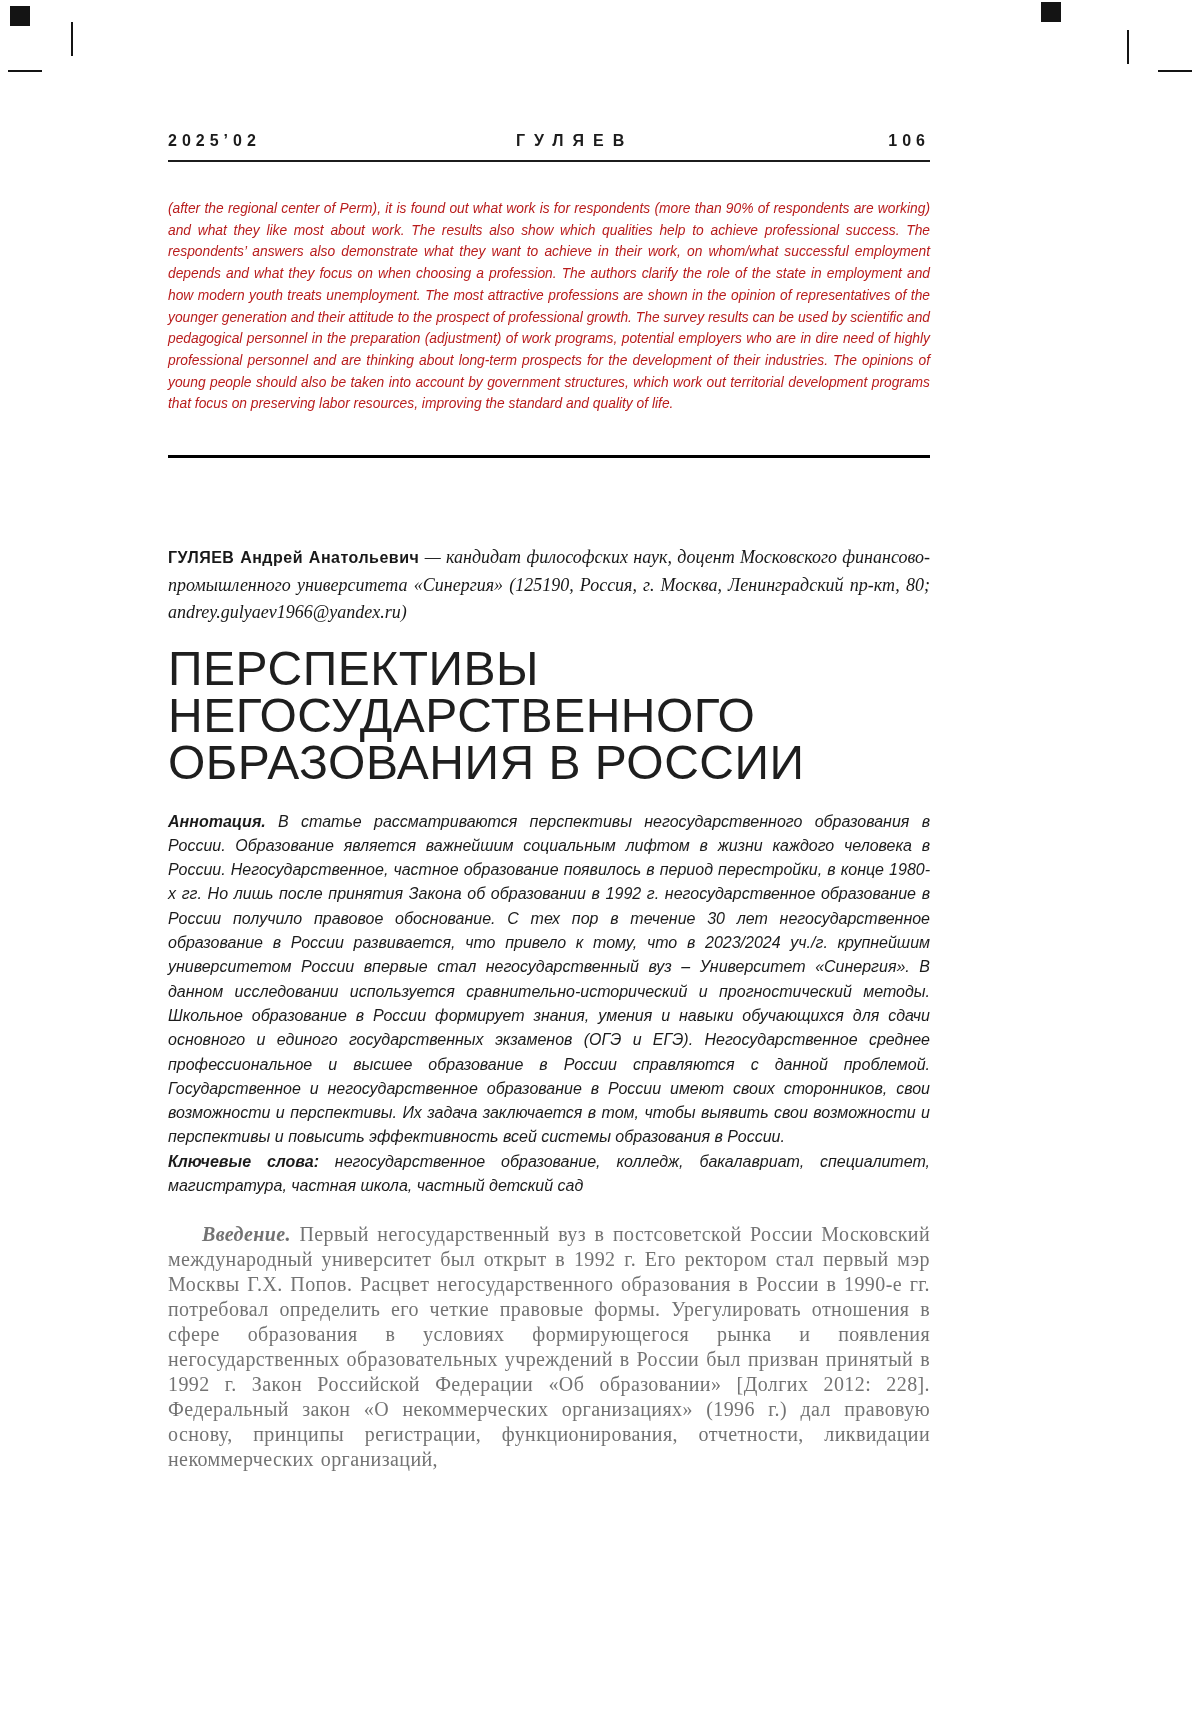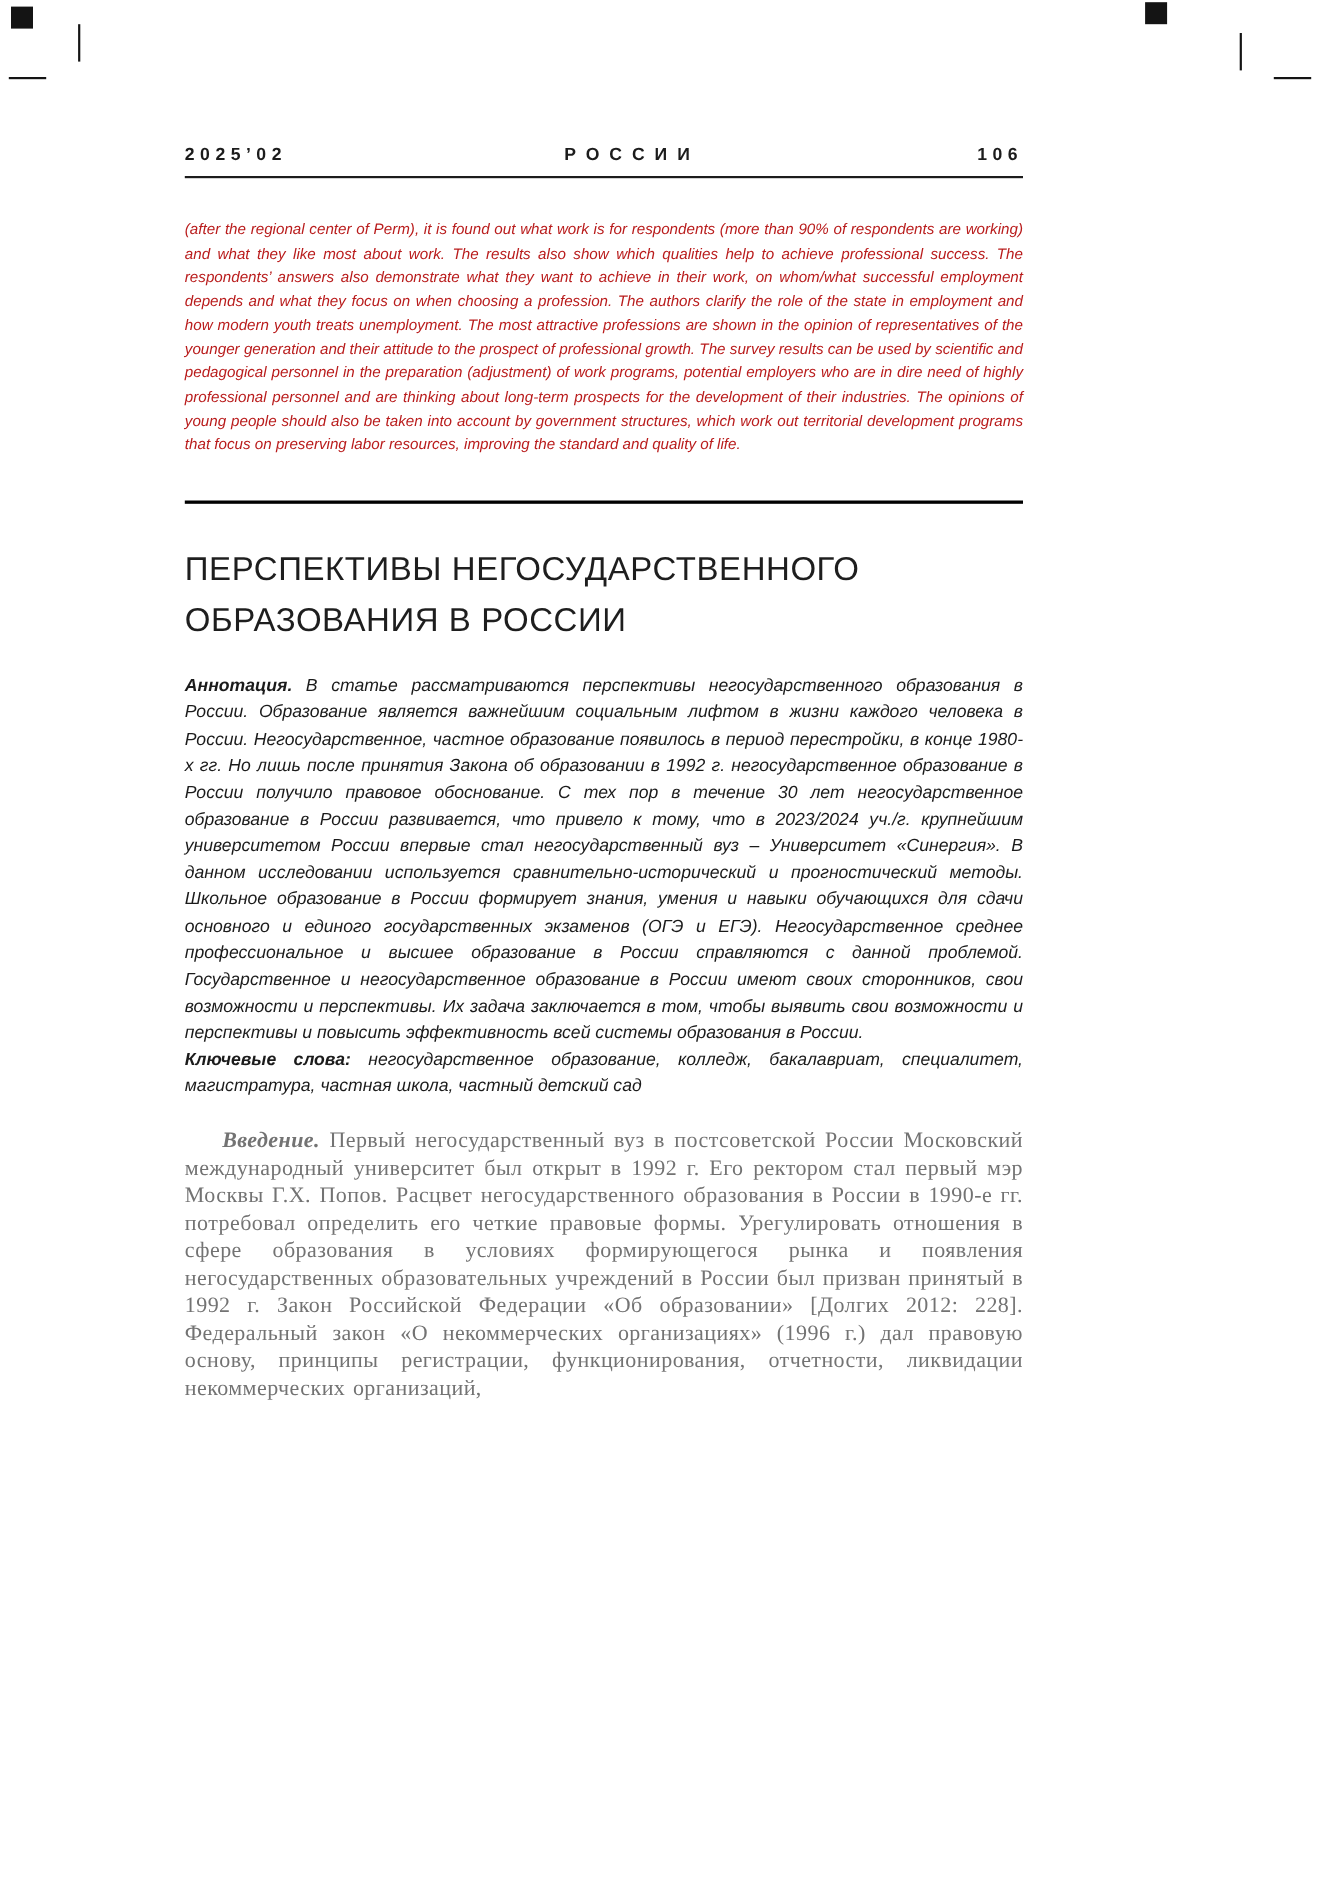--- a/index.html
+++ b/index.html
@@ -58,23 +58,23 @@
     font-size: 18px; line-height: 27.5px;
     text-align: justify; color: #181818;
   }
   .author-name {
     font-family: "Liberation Sans", sans-serif;
     font-style: normal; font-weight: 700;
     font-size: 16px; letter-spacing: 0.5px;
   }
 
   .title {
-    margin: 36px 0 0 0;
+    margin: 18px 0 0 0;
     font-family: "Liberation Sans", sans-serif;
-    font-size: 30px; line-height: 47px;
+    font-size: 48px; line-height: 47px;
     font-weight: 500; letter-spacing: 0.5px;
     color: #1e1e1e;
   }
 
   .annotation {
     font-family: "Liberation Sans", sans-serif;
     font-style: italic;
     font-size: 16px; line-height: 24.3px;
     text-align: justify;
     margin: 24px 0 0 0; color: #1b1b1b;
@@ -107,29 +107,30 @@
   <div class="cm v-bl"></div>
   <div class="cm sq-br"></div>
   <div class="cm v-br"></div>
   <div class="cm h-br"></div>
   <div class="cm bottom-bar"></div>
 
   <div class="content">
 
     <div class="page-header">
       <span class="hdr-issue">2025’02</span>
-      <span class="hdr-journal">РОССИИ</span>
+      <span class="hdr-journal">ГУЛЯЕВ</span>
       <span class="hdr-pageno">106</span>
     </div>
     <div class="header-rule"></div>
 
     <p class="abstract-en"><span>(after the regional center of Perm), it is found out what work is for respondents (more than 90% of respondents are working) and what they like most about work. The results also show which qualities help to achieve professional success. The respondents’ answers also demonstrate what they want to achieve in their work, on whom/what successful employment depends and what they focus on when choosing a profession. The authors clarify the role of the state in employment and how modern youth treats unemployment. The most attractive professions are shown in the opinion of representatives of the younger generation and their attitude to the prospect of professional growth. The survey results can be used by scientific and pedagogical personnel in the preparation (adjustment) of work programs, potential employers who are in dire need of highly professional personnel and are thinking about long-term prospects for the development of their industries. The opinions of young people should also be taken into account by government structures, which work out territorial development programs that focus on preserving labor resources, improving the standard and quality of life.</span></p>
 
     <div class="section-rule"></div>
 
+    <p class="author"><span class="author-name">ГУЛЯЕВ Андрей Анатольевич</span><span class="author-aff"> — кандидат философских наук, доцент Московского финансово-промышленного университета «Синергия» (125190, Россия, г. Москва, Ленинградский пр-кт, 80; andrey.gulyaev1966@yandex.ru)</span></p>
 
     <h1 class="title">ПЕРСПЕКТИВЫ НЕГОСУДАРСТВЕННОГО ОБРАЗОВАНИЯ В РОССИИ</h1>
 
     <p class="annotation"><span class="ann-label">Аннотация. </span><span>В статье рассматриваются перспективы негосударственного образования в России. Образование является важнейшим социальным лифтом в жизни каждого человека в России. Негосударственное, частное образование появилось в период перестройки, в конце 1980-х гг. Но лишь после принятия Закона об образовании в 1992 г. негосударственное образование в России получило правовое обоснование. С тех пор в течение 30 лет негосударственное образование в России развивается, что привело к тому, что в 2023/2024 уч./г. крупнейшим университетом России впервые стал негосударственный вуз – Университет «Синергия». В данном исследовании используется сравнительно-исторический и прогностический методы. Школьное образование в России формирует знания, умения и навыки обучающихся для сдачи основного и единого государственных экзаменов (ОГЭ и ЕГЭ). Негосударственное среднее профессиональное и высшее образование в России справляются с данной проблемой. Государственное и негосударственное образование в России имеют своих сторонников, свои возможности и перспективы. Их задача заключается в том, чтобы выявить свои возможности и перспективы и повысить эффективность всей системы образования в России.</span></p>
     <p class="annotation kw"><span class="ann-label">Ключевые слова: </span><span>негосударственное образование, колледж, бакалавриат, специалитет, магистратура, частная школа, частный детский сад</span></p>
 
     <p class="body-text"><span class="intro">Введение. </span><span>Первый негосударственный вуз в постсоветской России Московский международный университет был открыт в 1992 г. Его ректором стал первый мэр Москвы Г.Х. Попов. Расцвет негосударственного образования в России в 1990-е гг. потребовал определить его четкие правовые формы. Урегулировать отношения в сфере образования в условиях формирующегося рынка и появления негосударственных образовательных учреждений в России был призван принятый в 1992 г. Закон Российской Федерации «Об образовании» [Долгих 2012: 228]. Федеральный закон «О некоммерческих организациях» (1996 г.) дал правовую основу, принципы регистрации, функционирования, отчетности, ликвидации некоммерческих организаций,</span></p>
 
   </div>
 </div>

